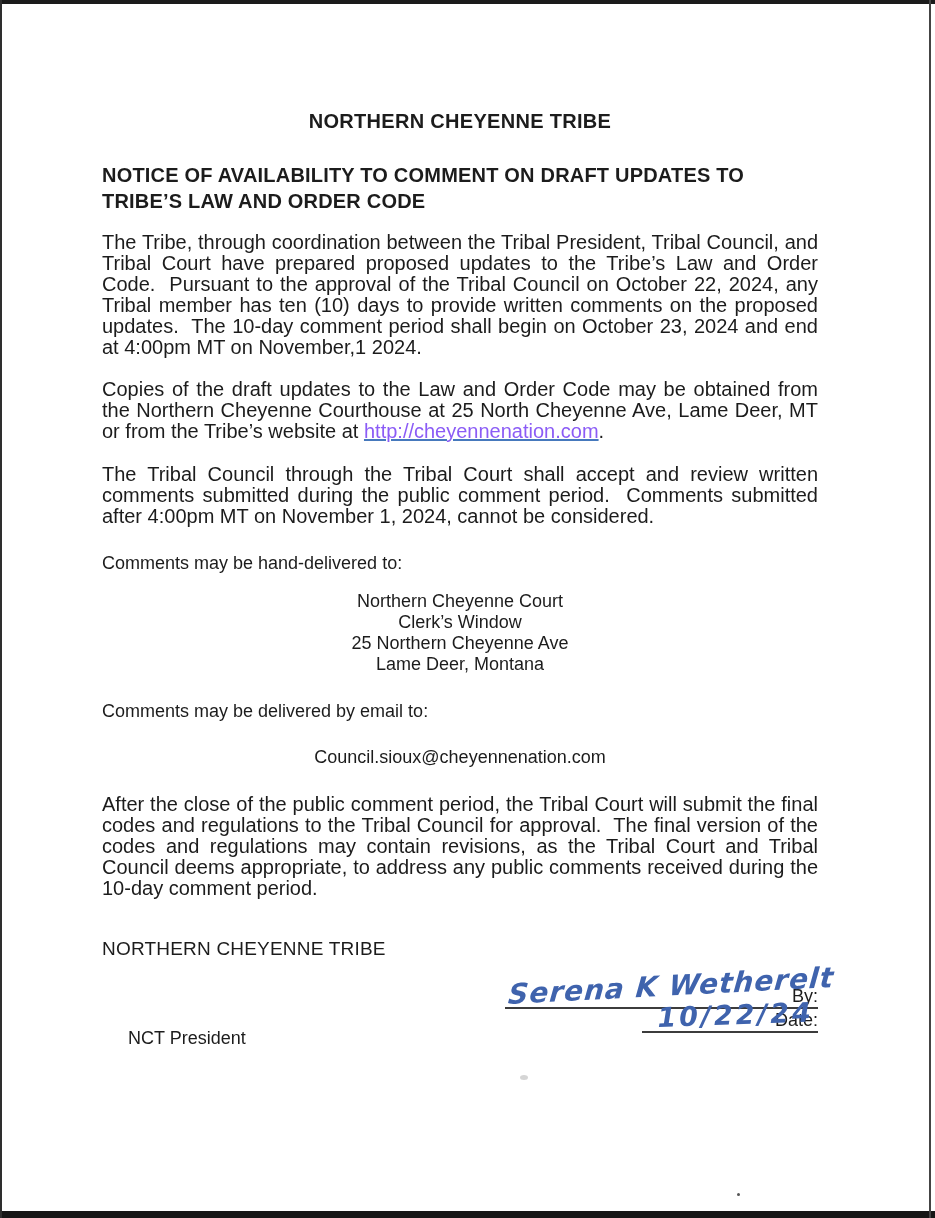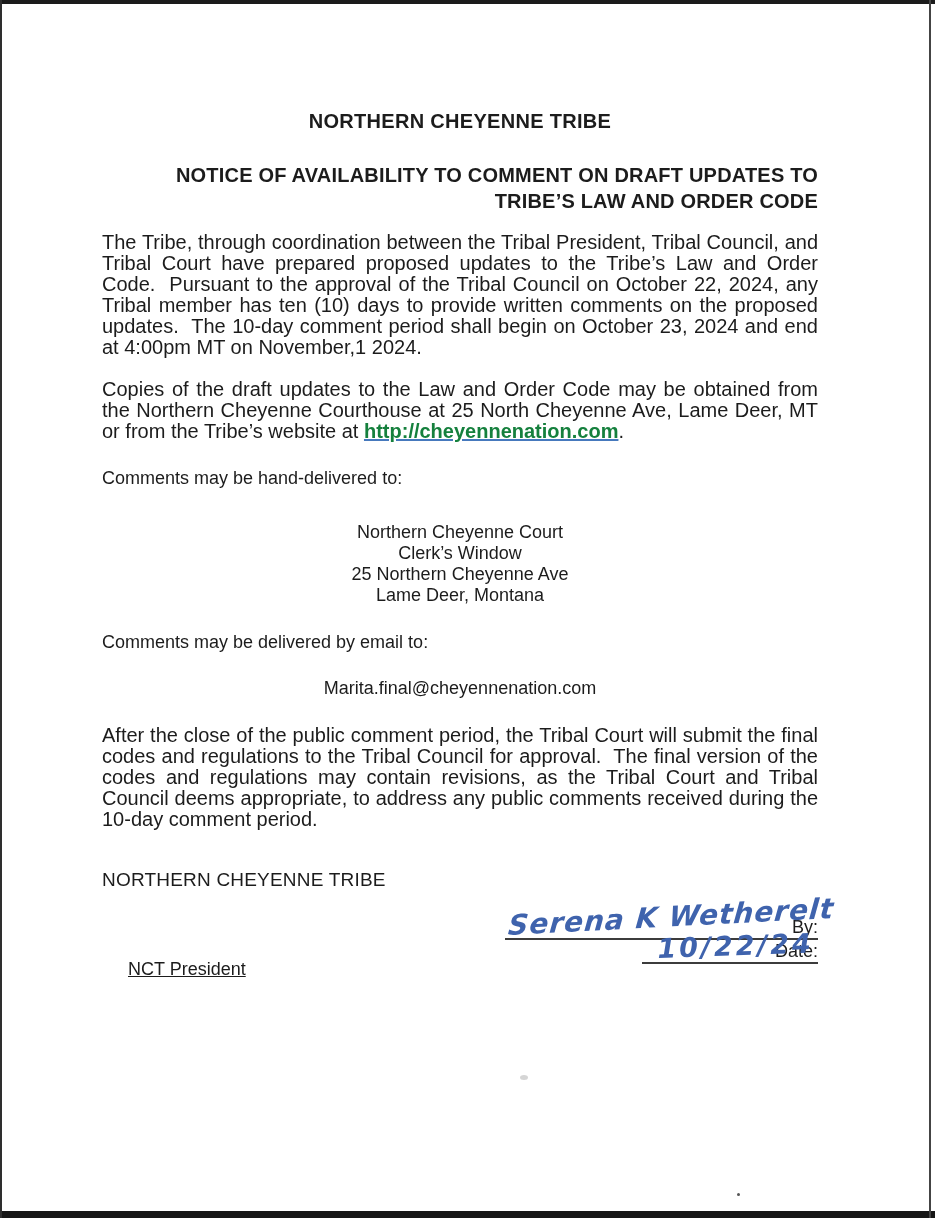--- a/index.html
+++ b/index.html
@@ -27,61 +27,60 @@
   .doc-title {
     margin-top: 94px;
     text-align: center;
     font-weight: bold;
     font-size: 20px;
     line-height: 23px;
     letter-spacing: 0.3px;
   }
   .doc-heading {
     margin-top: 29px;
-    text-align: right;
+    text-align: left;
     font-weight: bold;
     font-size: 20px;
     line-height: 26px;
     letter-spacing: 0.2px;
   }
   .para {
     font-size: 20px;
     line-height: 21px;
     text-align: justify;
     white-space: pre-wrap;
   }
   .p1 { margin-top: 18px; }
   .p2 { margin-top: 21px; }
   .p3 { margin-top: 22px; }
   .p4 { margin-top: 26px; }
   .label-line { margin-top: 26px; font-size: 18px; line-height: 21px; }
   .label-line.email-label { }
   .address-block {
-    margin-top: 33px;
+    margin-top: 17px;
     text-align: center;
     font-size: 18px;
     line-height: 21px;
   }
   .email-line {
     margin-top: 25px;
     text-align: center;
     font-size: 18px;
     line-height: 21px;
   }
   .org-line {
     margin-top: 39px;
     font-size: 19px;
     line-height: 22px;
     letter-spacing: 0.2px;
   }
   a.doc-link {
-    color: #15803d;
+    color: #8b5cf6;
     text-decoration: underline;
     text-decoration-color: #4679bd;
-    font-weight: bold;
   }
   .sig-row {
     margin-top: 25px;
     display: flex;
     align-items: flex-end;
     height: 40px;
     font-size: 18px;
     flex-direction: column;
   }
   .sig-label { line-height: 22px; }
@@ -124,21 +123,20 @@
     color: #3f63ad;
     letter-spacing: 3px;
     transform: rotate(-2deg);
     transform-origin: left bottom;
   }
   .signer-title {
     margin-top: 3px;
     margin-left: 26px;
     font-size: 18px;
     line-height: 21px;
-    text-decoration: underline;
   }
 </style>
 </head>
 <body>
 
 <div class="edge-top"></div>
 <div class="edge-bottom"></div>
 <div class="edge-left"></div>
 <div class="edge-right"></div>
 <div class="speck1"></div>
@@ -150,33 +148,34 @@
 
   <div class="doc-heading">
     <div>NOTICE OF AVAILABILITY TO COMMENT ON DRAFT UPDATES TO</div>
     <div>TRIBE’S LAW AND ORDER CODE</div>
   </div>
 
   <div class="para p1">The Tribe, through coordination between the Tribal President, Tribal Council, and Tribal Court have prepared proposed updates to the Tribe’s Law and Order Code.  Pursuant to the approval of the Tribal Council on October 22, 2024, any Tribal member has ten (10) days to provide written comments on the proposed updates.  The 10-day comment period shall begin on October 23, 2024 and end at 4:00pm MT on November,1 2024.</div>
 
   <div class="para p2"><span>Copies of the draft updates to the Law and Order Code may be obtained from the Northern Cheyenne Courthouse at 25 North Cheyenne Ave, Lame Deer, MT or from the Tribe’s website at </span><a href="#" class="doc-link">http://cheyennenation.com</a><span>.</span></div>
 
+  <div class="para p3">The Tribal Council through the Tribal Court shall accept and review written comments submitted during the public comment period.  Comments submitted after 4:00pm MT on November 1, 2024, cannot be considered.</div>
 
   <div class="label-line">Comments may be hand-delivered to:</div>
 
   <div class="address-block">
     <div>Northern Cheyenne Court</div>
     <div>Clerk’s Window</div>
     <div>25 Northern Cheyenne Ave</div>
     <div>Lame Deer, Montana</div>
   </div>
 
   <div class="label-line email-label">Comments may be delivered by email to:</div>
 
-  <div class="email-line">Marita.final@cheyennenation.com</div>
+  <div class="email-line">Council.sioux@cheyennenation.com</div>
 
   <div class="para p4">After the close of the public comment period, the Tribal Court will submit the final codes and regulations to the Tribal Council for approval.  The final version of the codes and regulations may contain revisions, as the Tribal Court and Tribal Council deems appropriate, to address any public comments received during the 10-day comment period.</div>
 
   <div class="org-line">NORTHERN CHEYENNE TRIBE</div>
 
   <div class="sig-row">
     <span class="sig-label">By:</span>
     <span class="sig-line">
       <span class="signature-text">Serena K Wetherelt</span>
     </span>

